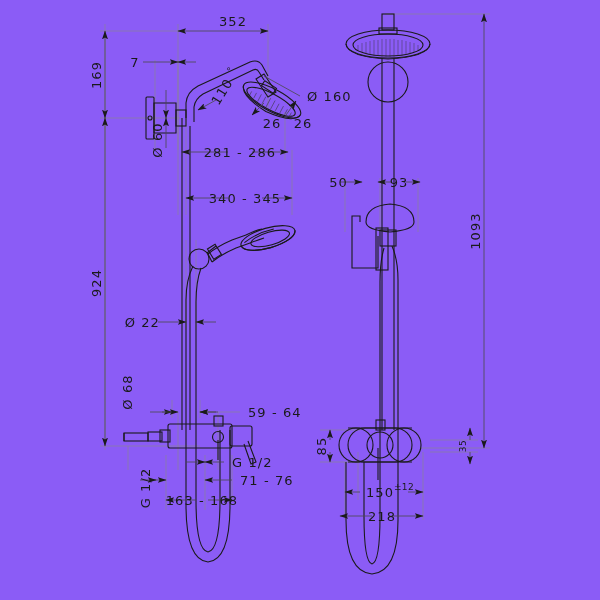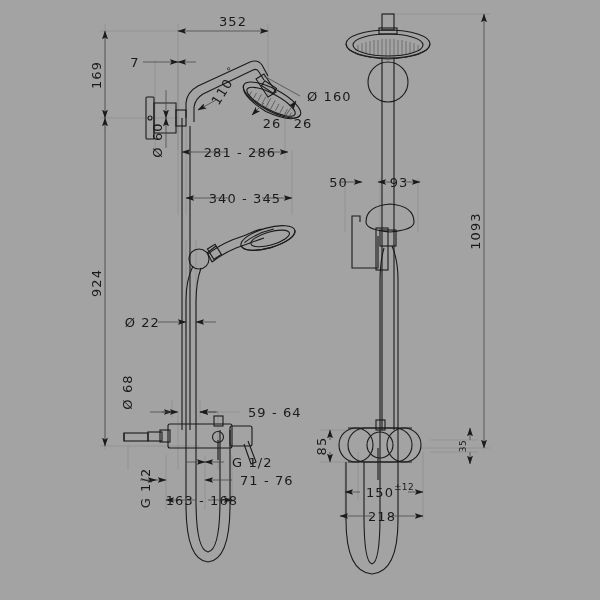--- a/index.html
+++ b/index.html
@@ -1,18 +1,18 @@
 <!DOCTYPE html>
 <html><head>
 <meta charset="utf-8">
 <style>
   html,body{margin:0;padding:0;background:#ffffff;}
   body{width:600px;height:600px;overflow:hidden;
        font-family:"DejaVu Sans",sans-serif;}
-  #sheet{position:relative;width:600px;height:600px;background:#a3a3a3;}
+  #sheet{position:relative;width:600px;height:600px;background:#8b5cf6;}
   svg{display:block;}
   .dimtxt{font-family:"DejaVu Sans",sans-serif;font-size:13px;fill:#1a1a1a;letter-spacing:1.1px;}
   .dimtxt.sm{font-size:9px;letter-spacing:0.4px;}
 </style>
 </head>
 <body>
 
 <div id="sheet">
 <svg width="600" height="600" viewBox="0 0 600 600">
 

